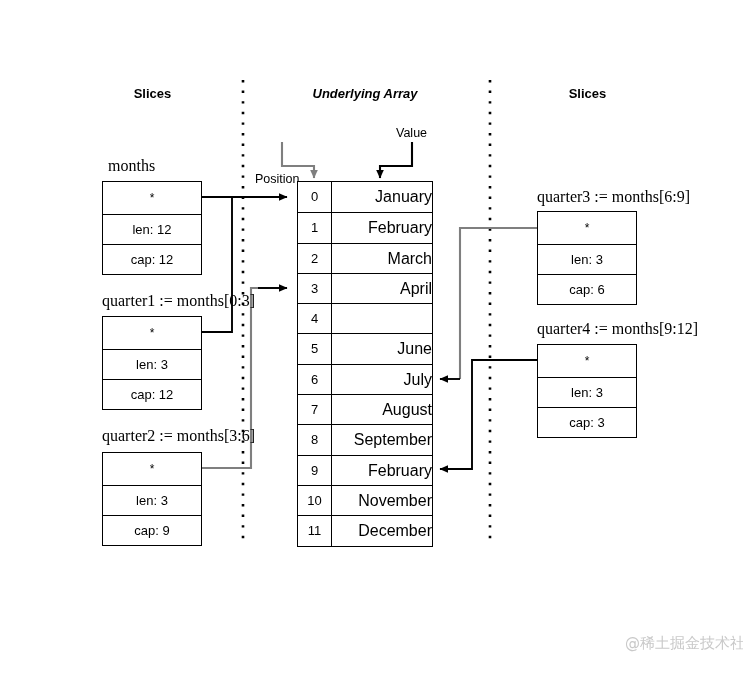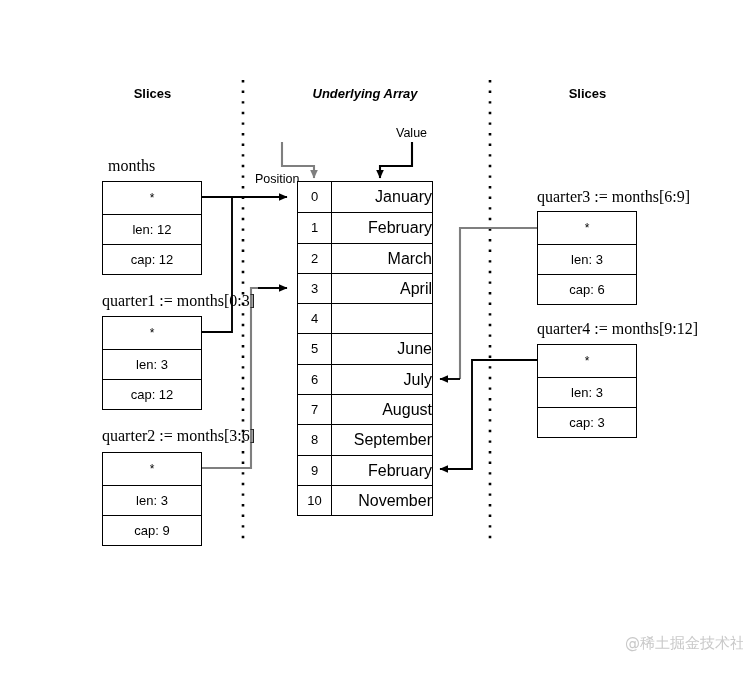--- a/index.html
+++ b/index.html
@@ -224,20 +224,24 @@
         <div class="array-val">September</div>
       </div>
       <div class="array-row">
         <div class="array-pos">9</div>
         <div class="array-val">February</div>
       </div>
       <div class="array-row">
         <div class="array-pos">10</div>
         <div class="array-val">November</div>
       </div>
+      <div class="array-row">
+        <div class="array-pos">11</div>
+        <div class="array-val">December</div>
+      </div>
     </div>
 
   <div class="caption" style="left:537px; top:188px;">quarter3 := months[6:9]</div>
   <div class="slice-box" style="left:537px; top:211px;">
     <div class="slice-cell ptr">*</div>
     <div class="slice-cell div">len: 3</div>
     <div class="slice-cell div">cap: 6</div>
   </div>
 
   <div class="caption" style="left:537px; top:320px;text-align:right;">quarter4 := months[9:12]</div>

